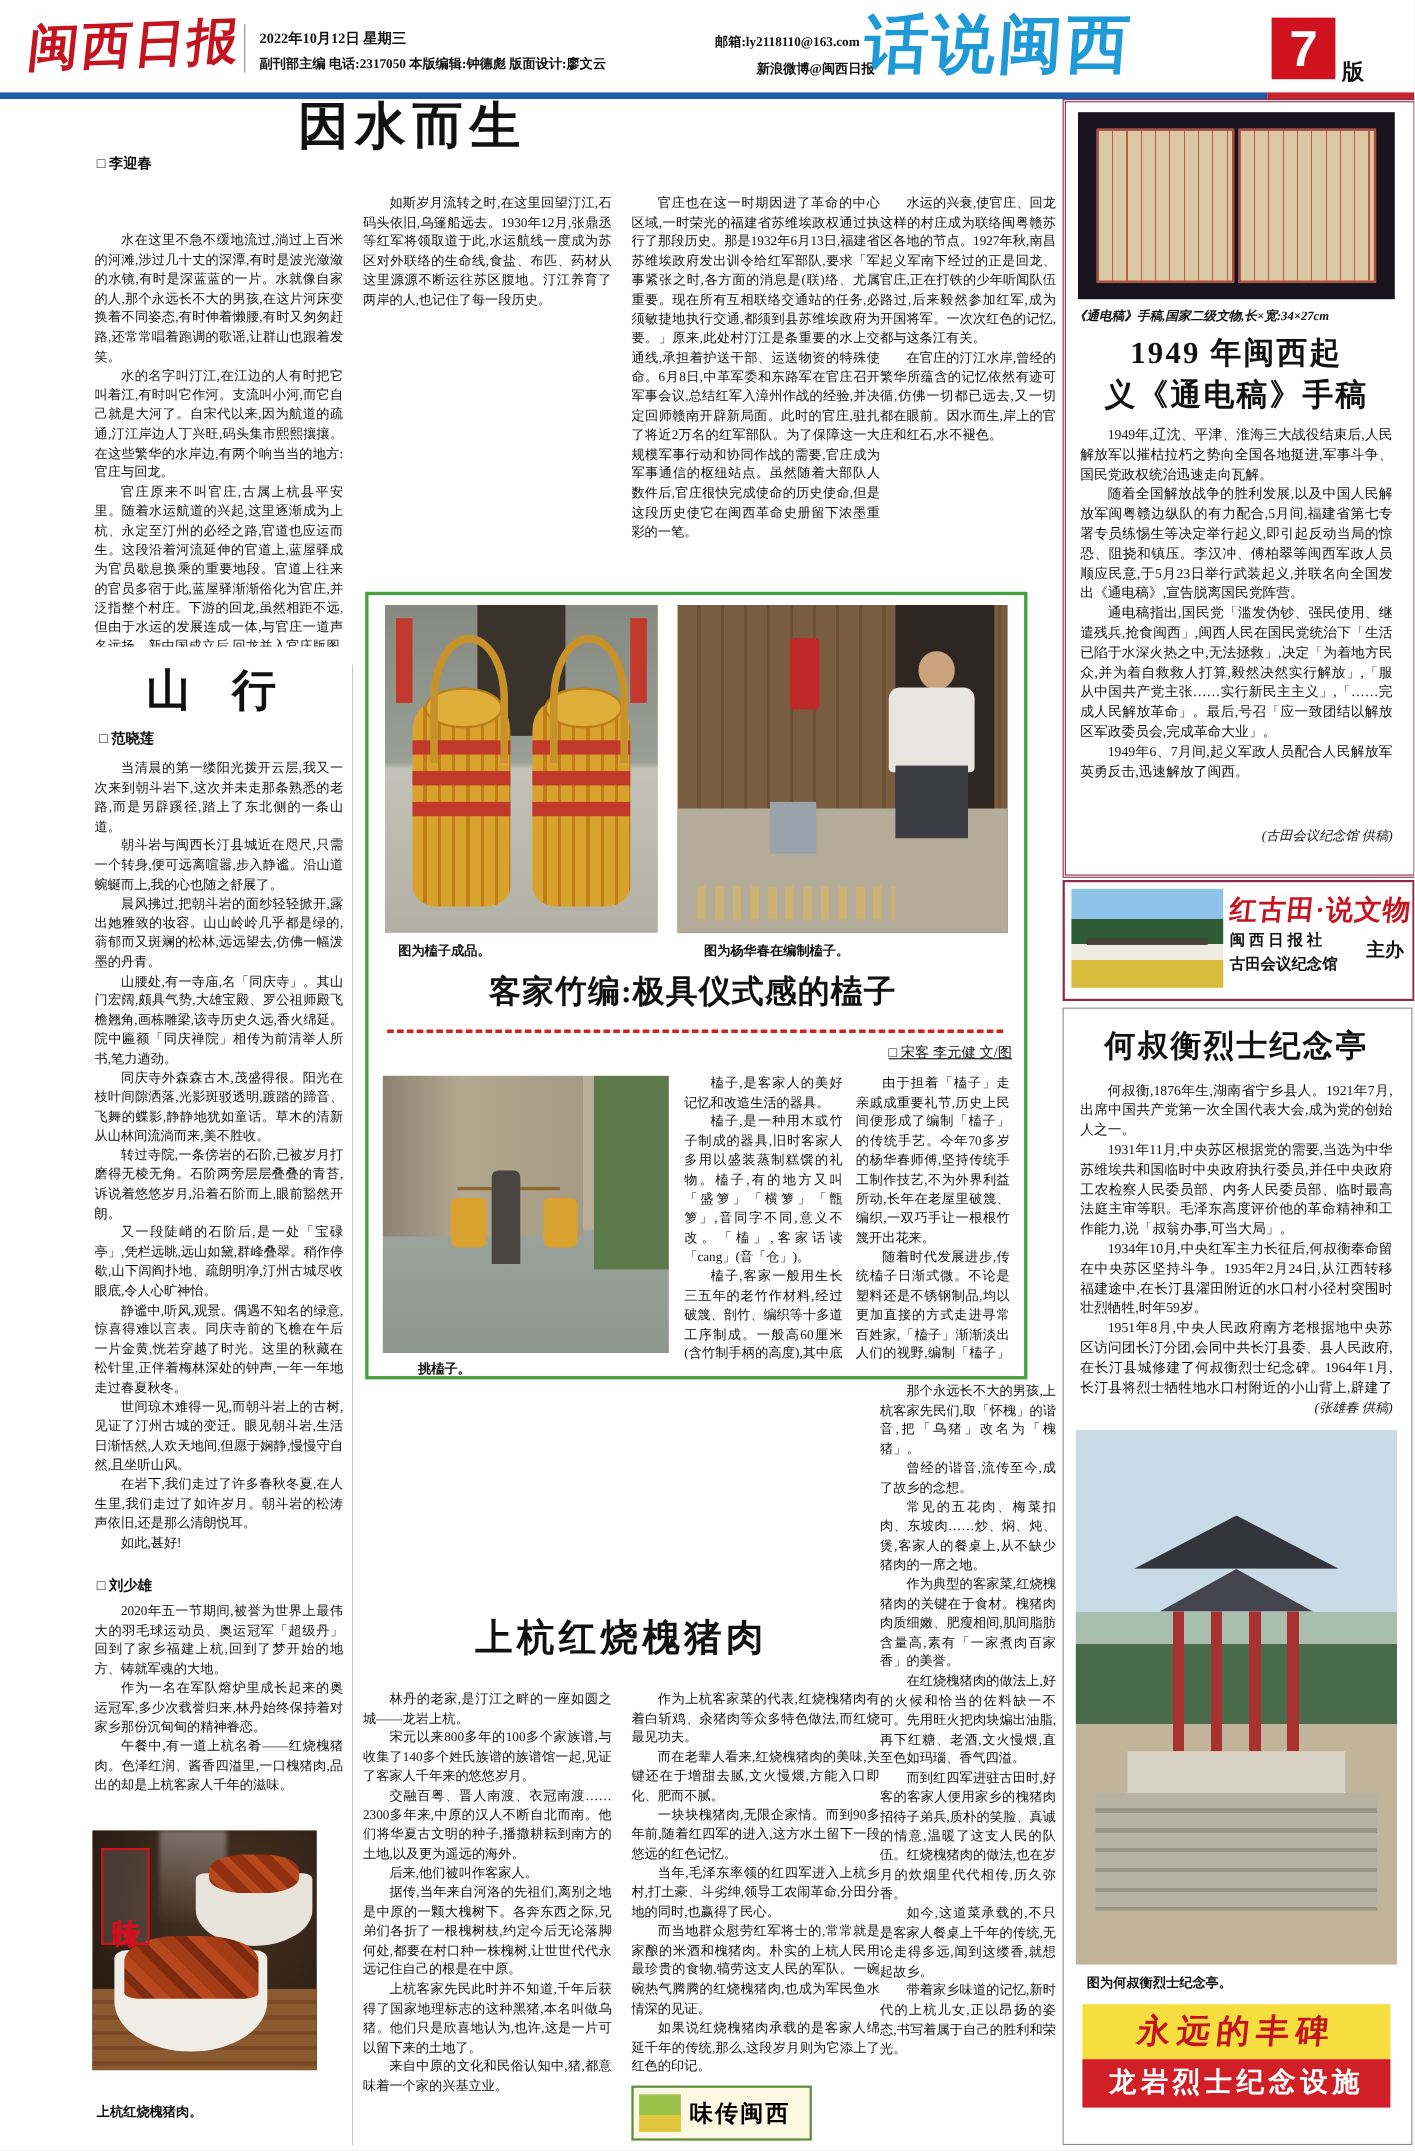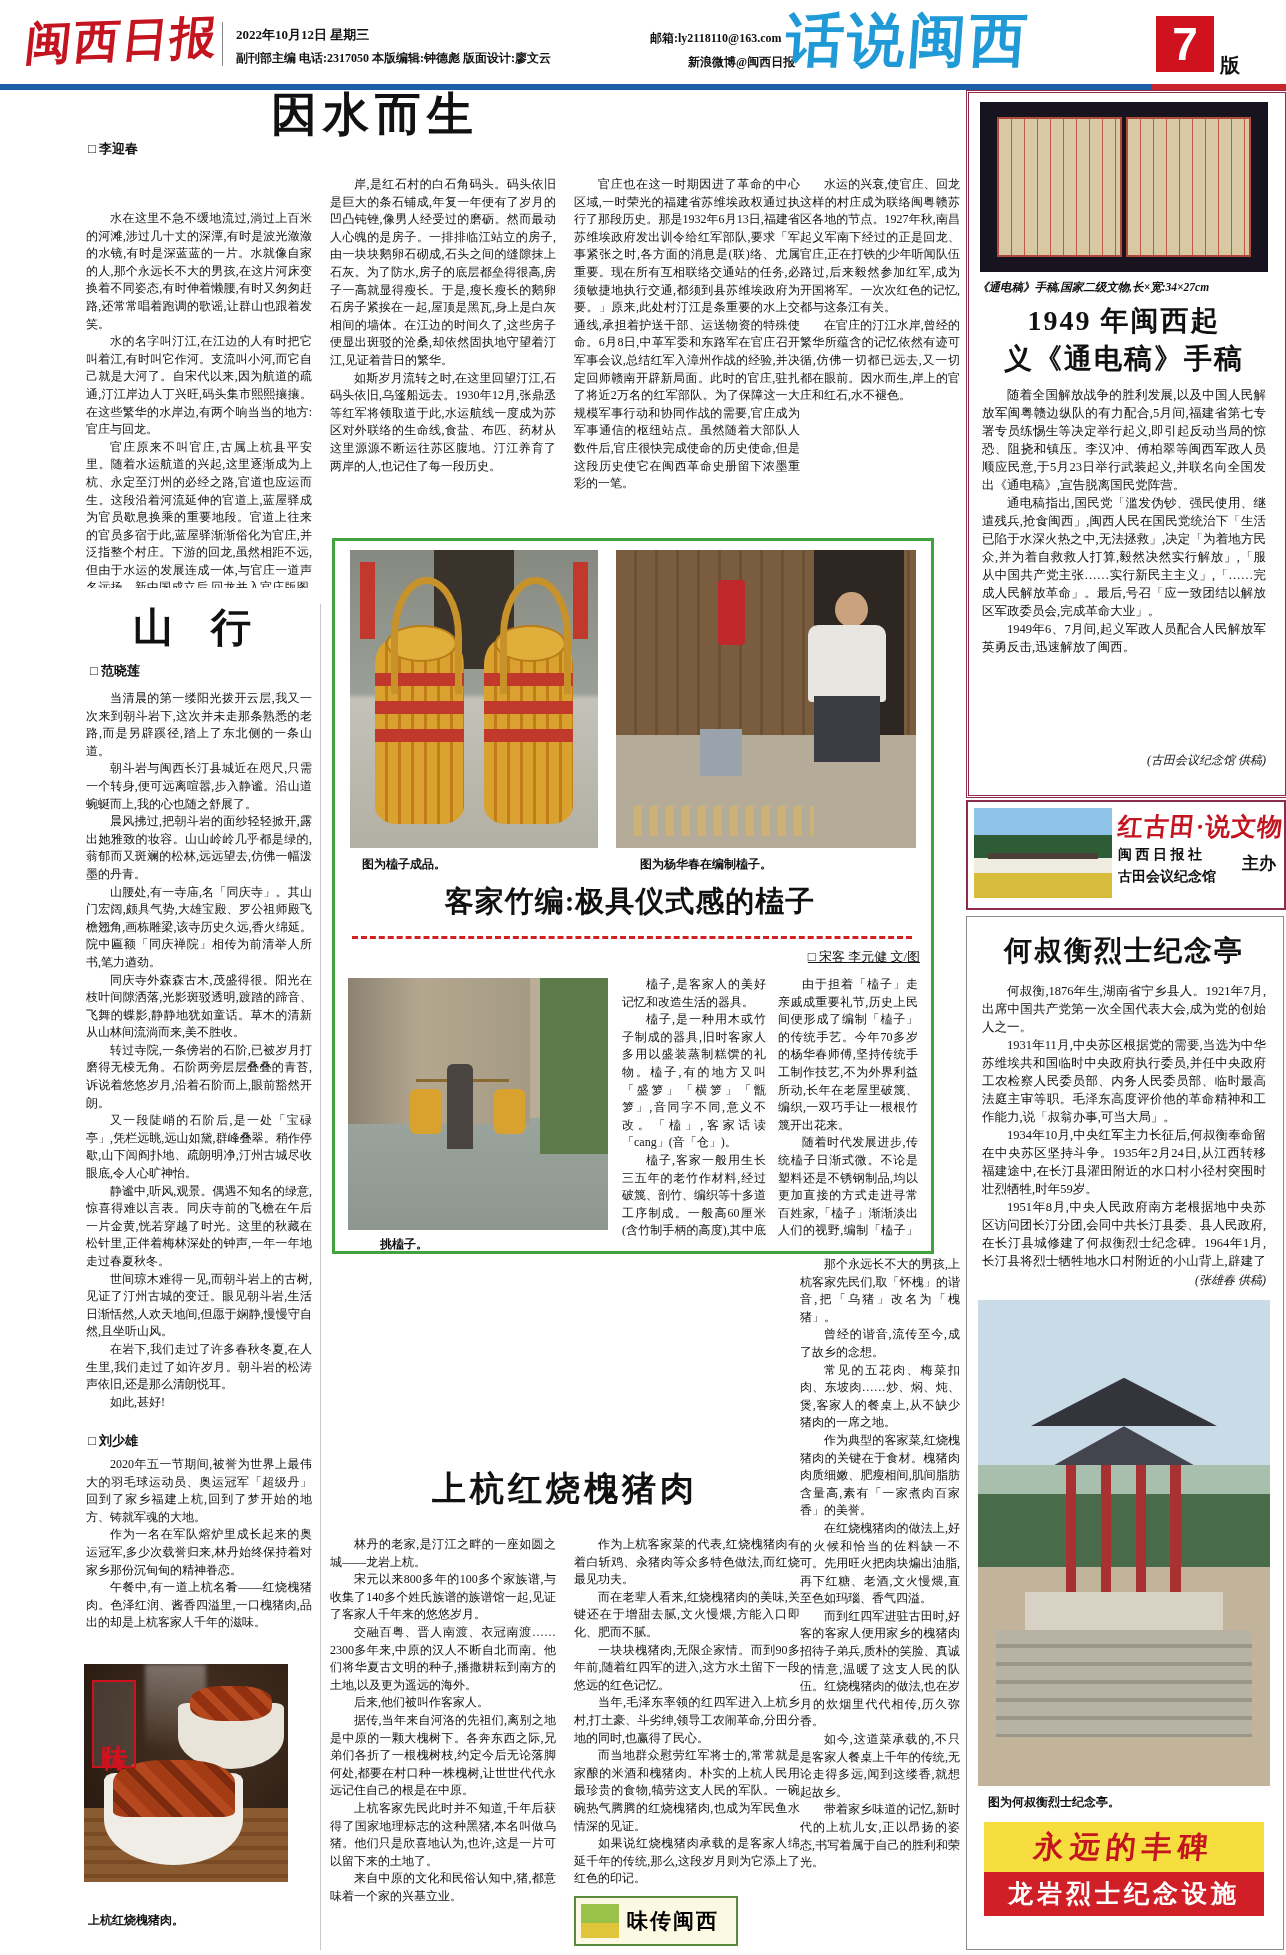--- a/index.html
+++ b/index.html
@@ -117,21 +117,20 @@
   <div class="abs rule-red"></div>
 
   <div class="abs atitle" style="left:250px;top:84px;width:250px;font-size:46px;letter-spacing:6px;">因水而生</div>
   <div class="abs byline" style="left:88px;top:140px;">□ 李迎春</div>
   <div class="abs col" style="left:86px;top:210px;width:226px;height:378px;">
       <p>水在这里不急不缓地流过,淌过上百米的河滩,涉过几十丈的深潭,有时是波光潋潋的水镜,有时是深蓝蓝的一片。水就像自家的人,那个永远长不大的男孩,在这片河床变换着不同姿态,有时伸着懒腰,有时又匆匆赶路,还常常唱着跑调的歌谣,让群山也跟着发笑。</p>
       <p>水的名字叫汀江,在江边的人有时把它叫着江,有时叫它作河。支流叫小河,而它自己就是大河了。自宋代以来,因为航道的疏通,汀江岸边人丁兴旺,码头集市熙熙攘攘。在这些繁华的水岸边,有两个响当当的地方:官庄与回龙。</p>
       <p>官庄原来不叫官庄,古属上杭县平安里。随着水运航道的兴起,这里逐渐成为上杭、永定至汀州的必经之路,官道也应运而生。这段沿着河流延伸的官道上,蓝屋驿成为官员歇息换乘的重要地段。官道上往来的官员多宿于此,蓝屋驿渐渐俗化为官庄,并泛指整个村庄。下游的回龙,虽然相距不远,但由于水运的发展连成一体,与官庄一道声名远扬。新中国成立后,回龙并入官庄版图,但是在乡亲们看来,回龙还是江中奔腾的龙,保持着它独特的存在。</p>
     </div>
   <div class="abs col" style="left:330px;top:176px;width:226px;height:354px;">
-      <p>岸,是红石村的白石角码头。码头依旧是巨大的条石铺成,年复一年便有了岁月的凹凸钝锉,像男人经受过的磨砺。然而最动人心魄的是房子。一排排临江站立的房子,由一块块鹅卵石砌成,石头之间的缝隙抹上石灰。为了防水,房子的底层都垒得很高,房子一高就显得瘦长。于是,瘦长瘦长的鹅卵石房子紧挨在一起,屋顶是黑瓦,身上是白灰相间的墙体。在江边的时间久了,这些房子便显出斑驳的沧桑,却依然固执地守望着汀江,见证着昔日的繁华。</p>
       <p>如斯岁月流转之时,在这里回望汀江,石码头依旧,乌篷船远去。1930年12月,张鼎丞等红军将领取道于此,水运航线一度成为苏区对外联络的生命线,食盐、布匹、药材从这里源源不断运往苏区腹地。汀江养育了两岸的人,也记住了每一段历史。</p>
     </div>
   <div class="abs col" style="left:574px;top:176px;width:226px;height:354px;">
       <p>官庄也在这一时期因进了革命的中心区域,一时荣光的福建省苏维埃政权通过执行了那段历史。那是1932年6月13日,福建省苏维埃政府发出训令给红军部队,要求「军事紧张之时,各方面的消息是(联)络、尤属重要。现在所有互相联络交通站的任务,必须敏捷地执行交通,都须到县苏维埃政府为要。」原来,此处村汀江是条重要的水上交通线,承担着护送干部、运送物资的特殊使命。6月8日,中革军委和东路军在官庄召开军事会议,总结红军入漳州作战的经验,并决定回师赣南开辟新局面。此时的官庄,驻扎了将近2万名的红军部队。为了保障这一大规模军事行动和协同作战的需要,官庄成为军事通信的枢纽站点。虽然随着大部队人数件后,官庄很快完成使命的历史使命,但是这段历史使它在闽西革命史册留下浓墨重彩的一笔。</p>
     </div>
   <div class="abs col" style="left:800px;top:176px;width:160px;height:354px;">
       <p>水运的兴衰,使官庄、回龙这样的村庄成为联络闽粤赣苏区各地的节点。1927年秋,南昌起义军南下经过的正是回龙、官庄,正在打铁的少年听闻队伍路过,后来毅然参加红军,成为开国将军。一次次红色的记忆,都与这条江有关。</p>
       <p>在官庄的汀江水岸,曾经的繁华所蕴含的记忆依然有迹可循,仿佛一切都已远去,又一切都在眼前。因水而生,岸上的官庄和红石,水不褪色。</p>
     </div>
 
@@ -197,24 +196,25 @@
   <div class="abs col" style="left:778px;top:976px;width:140px;height:260px;">
       <p>由于担着「榼子」走亲戚成重要礼节,历史上民间便形成了编制「榼子」的传统手艺。今年70多岁的杨华春师傅,坚持传统手工制作技艺,不为外界利益所动,长年在老屋里破篾、编织,一双巧手让一根根竹篾开出花来。</p>
       <p>随着时代发展进步,传统榼子日渐式微。不论是塑料还是不锈钢制品,均以更加直接的方式走进寻常百姓家,「榼子」渐渐淡出人们的视野,编制「榼子」的行当也不为人所知。</p>
     </div>
 
   <div class="abs sidebox1"></div>
   <div class="abs photo manuscript" style="left:980px;top:102px;width:288px;height:170px;">
     <div class="paper" style="left:6%;"></div>
       <div class="paper" style="right:6%;"></div>
   </div>
-  <div class="abs cap" style="left:945px;top:280px;width:296px;text-align:center;font-style:italic;font-size:11.5px;">《通电稿》手稿,国家二级文物,长×宽:34×27cm</div>
+  <div class="abs cap" style="left:976px;top:280px;width:296px;text-align:left;font-style:italic;font-size:11.5px;">《通电稿》手稿,国家二级文物,长×宽:34×27cm</div>
   <div class="abs atitle" style="left:976px;top:302px;width:296px;font-size:28px;letter-spacing:2px;">1949 年闽西起</div>
   <div class="abs atitle" style="left:976px;top:340px;width:296px;font-size:28px;letter-spacing:2px;">义《通电稿》手稿</div>
   <div class="abs col" style="left:982px;top:386px;width:284px;height:360px;font-size:12.5px;line-height:18px;">
+      <p>1949年,辽沈、平津、淮海三大战役结束后,人民解放军以摧枯拉朽之势向全国各地挺进,军事斗争、国民党政权统治迅速走向瓦解。</p>
       <p>随着全国解放战争的胜利发展,以及中国人民解放军闽粤赣边纵队的有力配合,5月间,福建省第七专署专员练惕生等决定举行起义,即引起反动当局的惊恐、阻挠和镇压。李汉冲、傅柏翠等闽西军政人员顺应民意,于5月23日举行武装起义,并联名向全国发出《通电稿》,宣告脱离国民党阵营。</p>
       <p>通电稿指出,国民党「滥发伪钞、强民使用、继遣残兵,抢食闽西」,闽西人民在国民党统治下「生活已陷于水深火热之中,无法拯救」,决定「为着地方民众,并为着自救救人打算,毅然决然实行解放」,「服从中国共产党主张……实行新民主主义」,「……完成人民解放革命」。最后,号召「应一致团结以解放区军政委员会,完成革命大业」。</p>
       <p>1949年6、7月间,起义军政人员配合人民解放军英勇反击,迅速解放了闽西。</p>
     </div>
   <div class="abs credit" style="left:982px;top:752px;width:284px;">(古田会议纪念馆 供稿)</div>
 
   <div class="abs bannerbox"></div>
   <div class="abs photo gutian" style="left:974px;top:808px;width:138px;height:90px;">
     <div class="roof"></div>
   </div>

